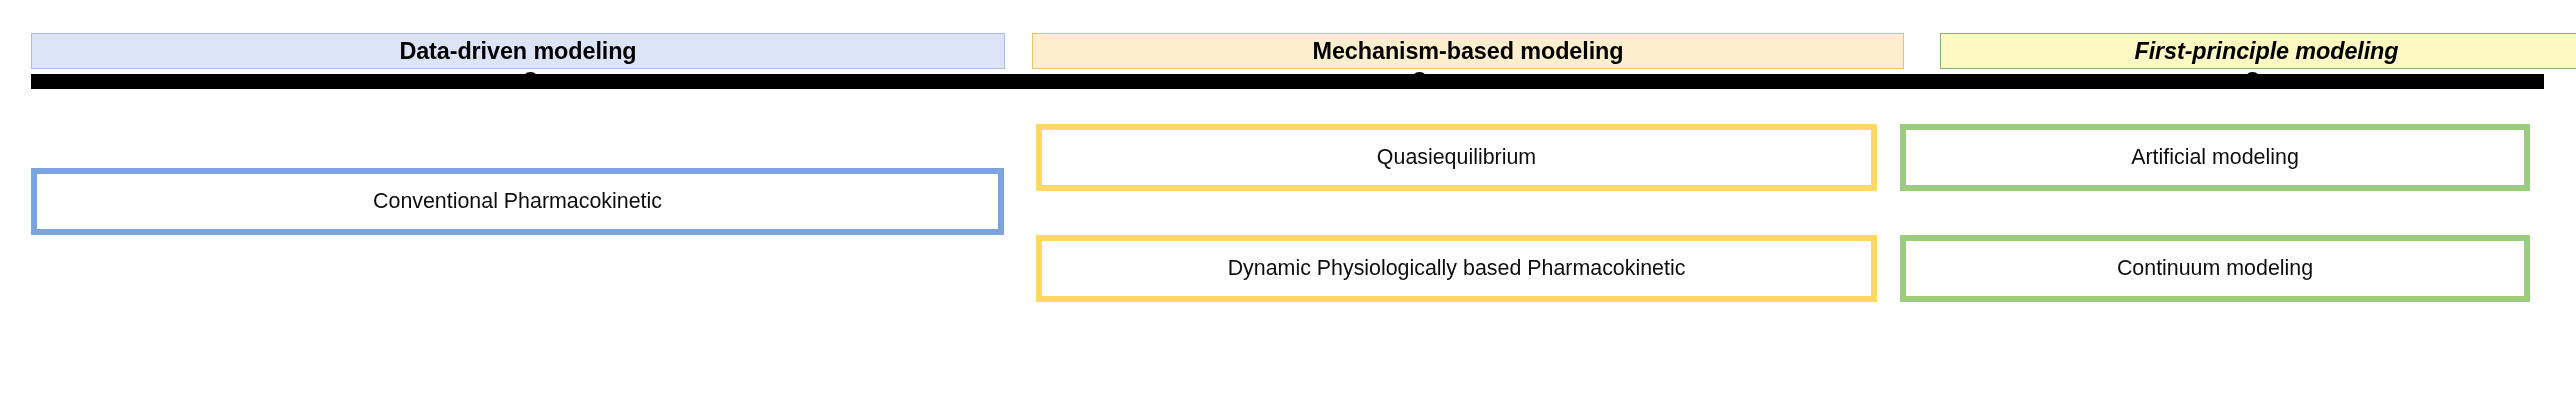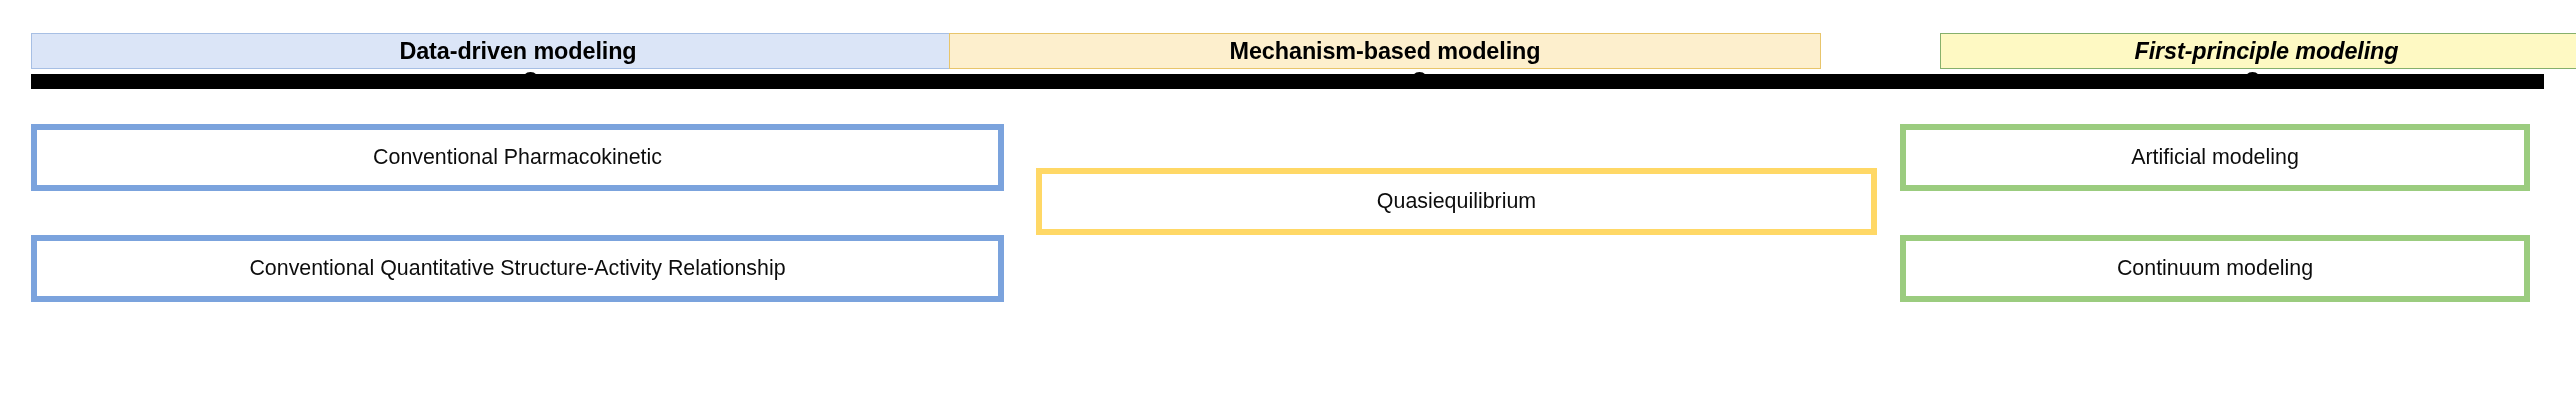--- a/index.html
+++ b/index.html
@@ -36,21 +36,21 @@
     letter-spacing: -0.1px;
     white-space: nowrap;
   }
   .band-blue {
     left: 31px;
     width: 974px;
     background: #DBE5F7;
     border: 1.4px solid #A7BFE4;
   }
   .band-yellow {
-    left: 949px;
+    left: 1032px;
     width: 872px;
     background: #FDEFCD;
     border: 1.4px solid #E8C56B;
   }
   .band-green {
     left: 1940px;
     width: 653px;
     background: #fef9c3;
     border: 1.4px solid #86B06C;
     font-style: italic;
@@ -127,28 +127,28 @@
 
   <div class="axis-bar"></div>
   <div class="axis-dot" style="left:530px;"></div>
   <div class="axis-dot" style="left:1419px;"></div>
   <div class="axis-dot" style="left:2252px;"></div>
 
   <div class="column col-left">
     <div class="item-box box-blue">
       <span class="item-label">Conventional Pharmacokinetic</span>
     </div>
-    <div class="item-box box-blue">
-      <span class="item-label">Conventional Quantitative Structure-Activity Relationship</span>
-    </div>
   </div>
 
   <div class="column col-middle">
     <div class="item-box box-yellow">
       <span class="item-label">Quasiequilibrium</span>
+    </div>
+    <div class="item-box box-yellow">
+      <span class="item-label">Dynamic Physiologically based Pharmacokinetic</span>
     </div>
   </div>
 
   <div class="column col-right">
     <div class="item-box box-green">
       <span class="item-label">Artificial modeling</span>
     </div>
     <div class="item-box box-green">
       <span class="item-label">Continuum modeling</span>
     </div>

